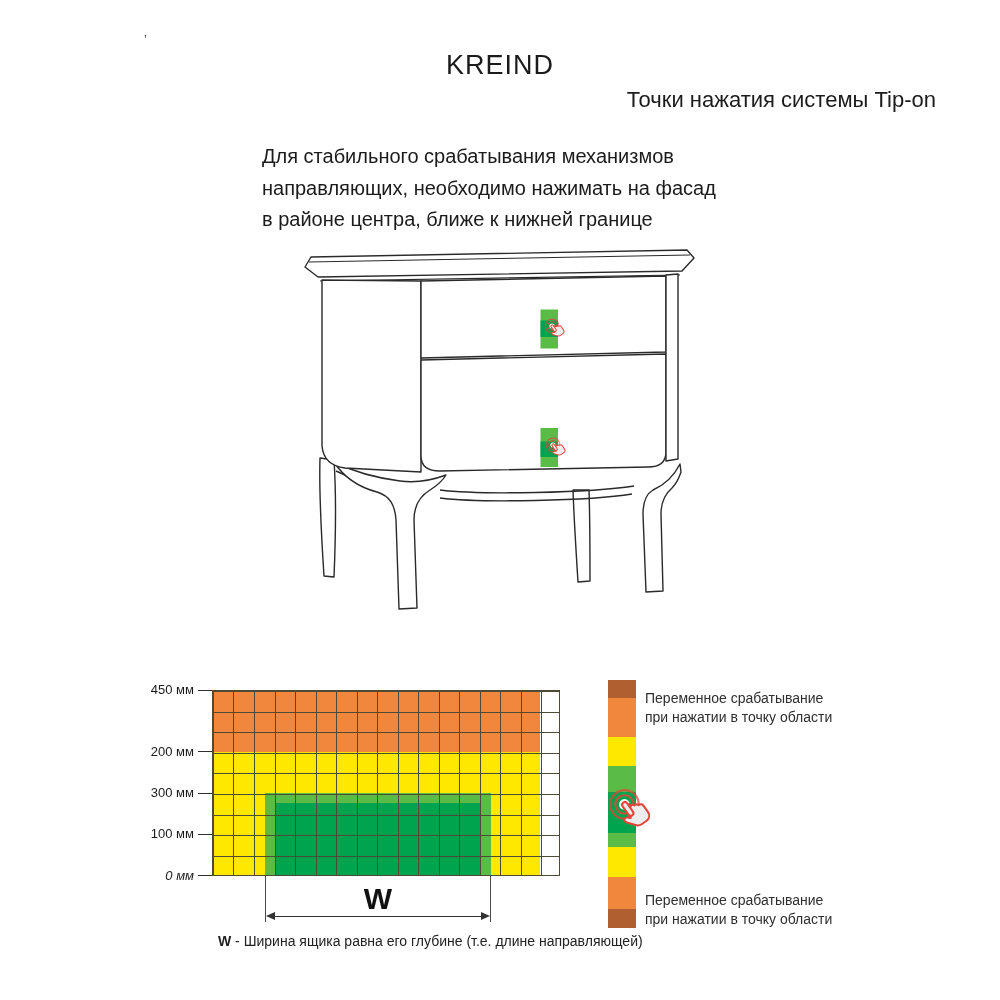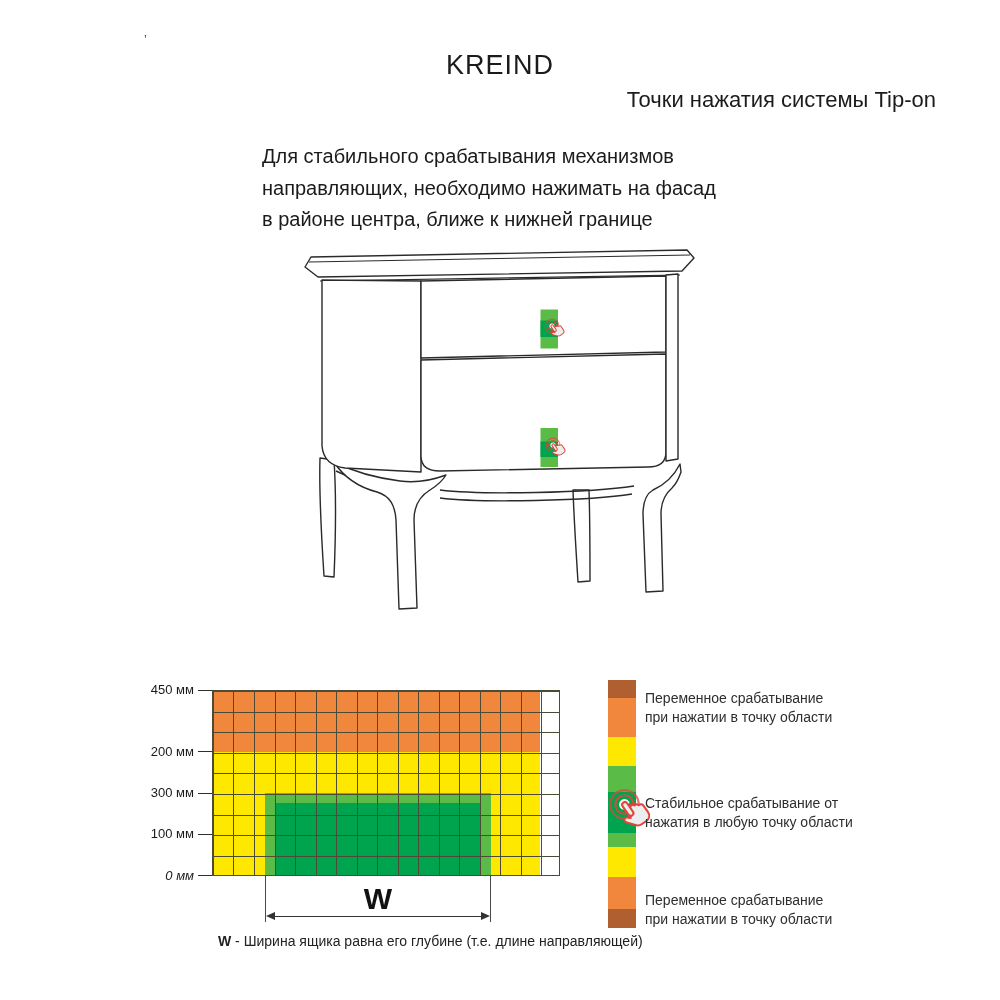--- a/index.html
+++ b/index.html
@@ -149,22 +149,18 @@
       <div style="height: 32px; background: rgb(241, 135, 61);"></div>
       <div style="height: 19px; background: rgb(176, 96, 48);"></div>
     </div>
   <svg class="legend-hand" viewBox="0 0 34 34">
     <use href="#handSym"></use>
   </svg>
   <div class="lentry" style="top:689px">
     <div>Переменное срабатывание</div>
     <div>при нажатии в точку области</div>
   </div>
-  <div class="lentry" style="top:794px">
-    <div>Стабильное срабатывание от</div>
-    <div>нажатия в любую точку области</div>
-  </div>
   <div class="lentry" style="top:891px">
     <div>Переменное срабатывание</div>
     <div>при нажатии в точку области</div>
   </div>
 
 </div>
 
 </body></html>

